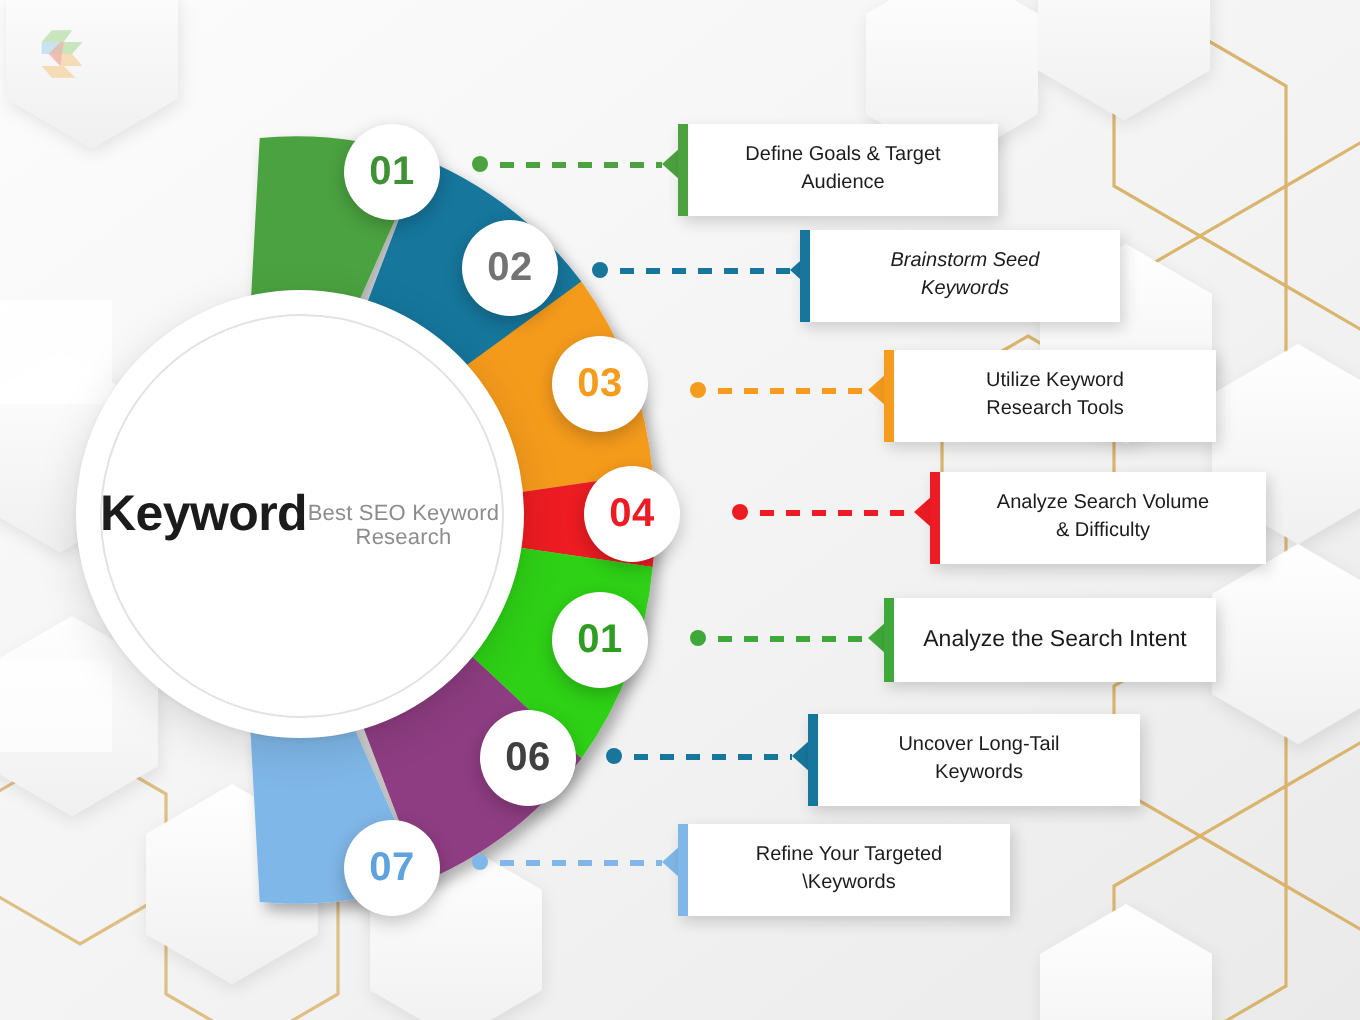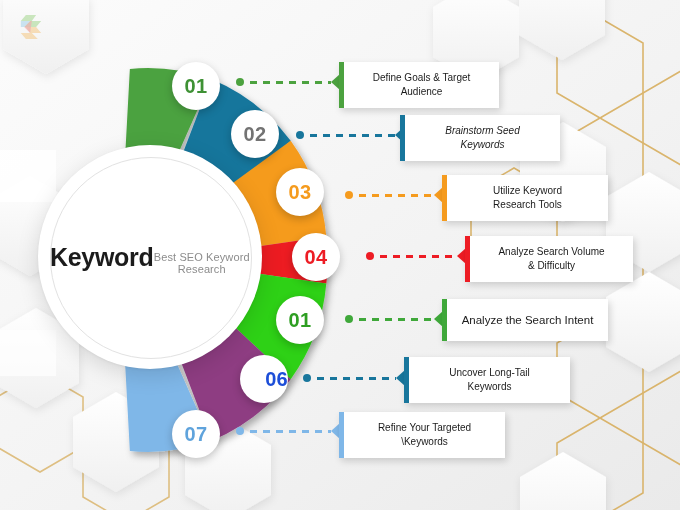--- a/index.html
+++ b/index.html
@@ -278,21 +278,21 @@
   </div>
   <div class="badge" style="left:276px; top:168px; color:#F59B1E;">
     <span>03</span>
   </div>
   <div class="badge" style="left:292px; top:233px; color:#ED1C24;">
     <span>04</span>
   </div>
   <div class="badge" style="left:276px; top:296px; color:#2E9E22;">
     <span>01</span>
   </div>
-  <div class="badge" style="left:240px; top:355px; color:#1d4ed8;justify-content:flex-end;">
+  <div class="badge" style="left:240px; top:355px; color:#404040;">
     <span>06</span>
   </div>
   <div class="badge" style="left:172px; top:410px; color:#5FA3DC;">
     <span>07</span>
   </div>
 
   <div class="connector" style="left:236px; top:75px; width:104px; color:#4CA23F;">
     <span class="conn-dot" style="background:#4CA23F;"></span>
     <span class="conn-dash"></span>
     <span class="conn-arrow"></span>

